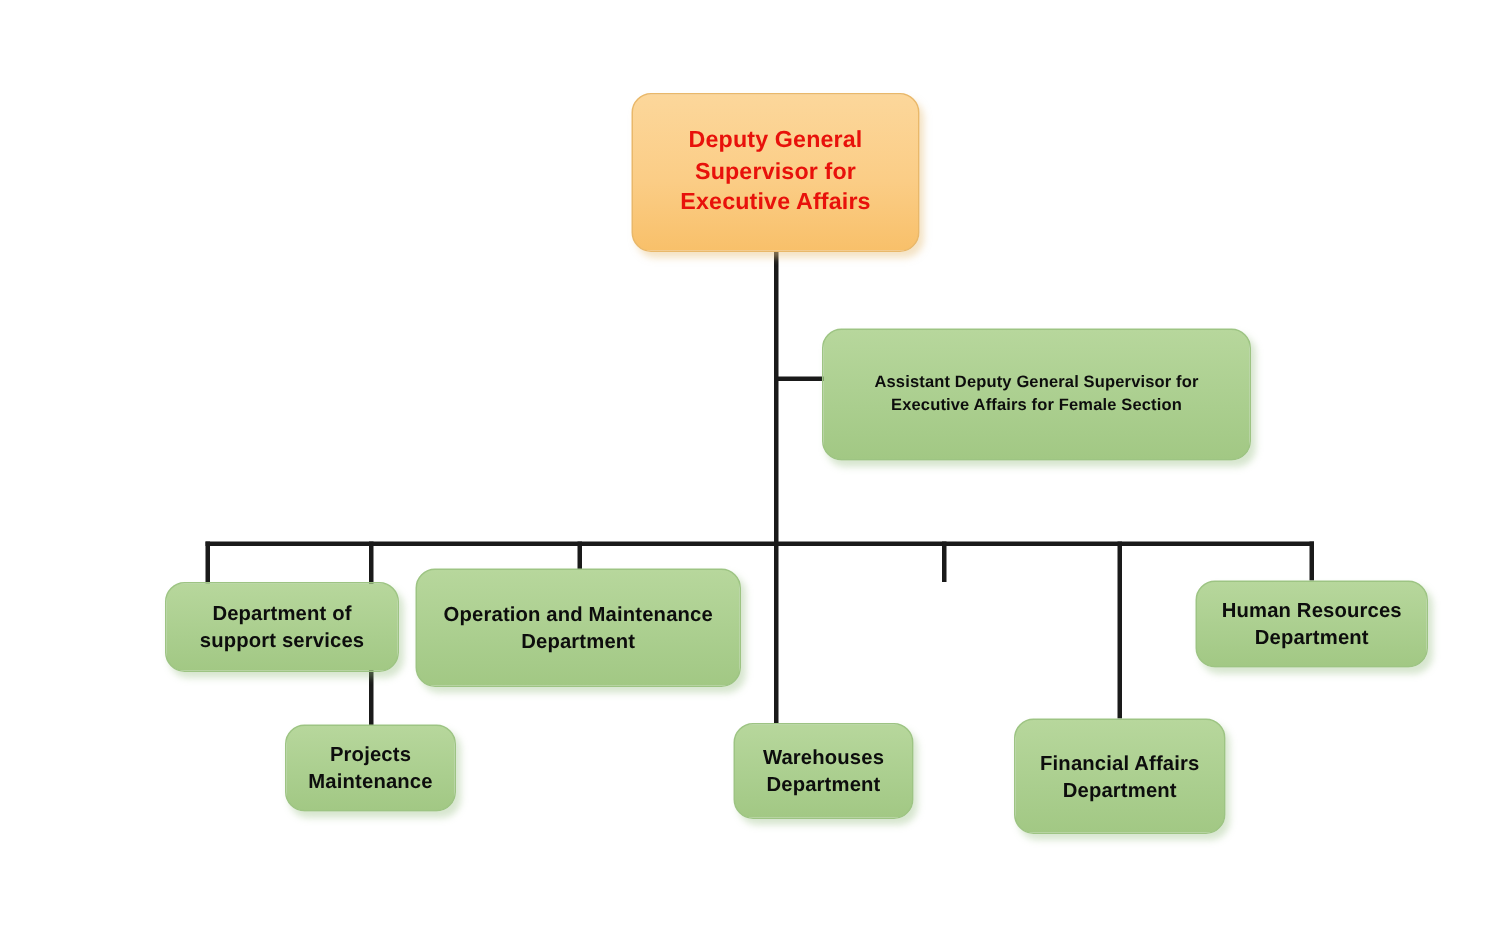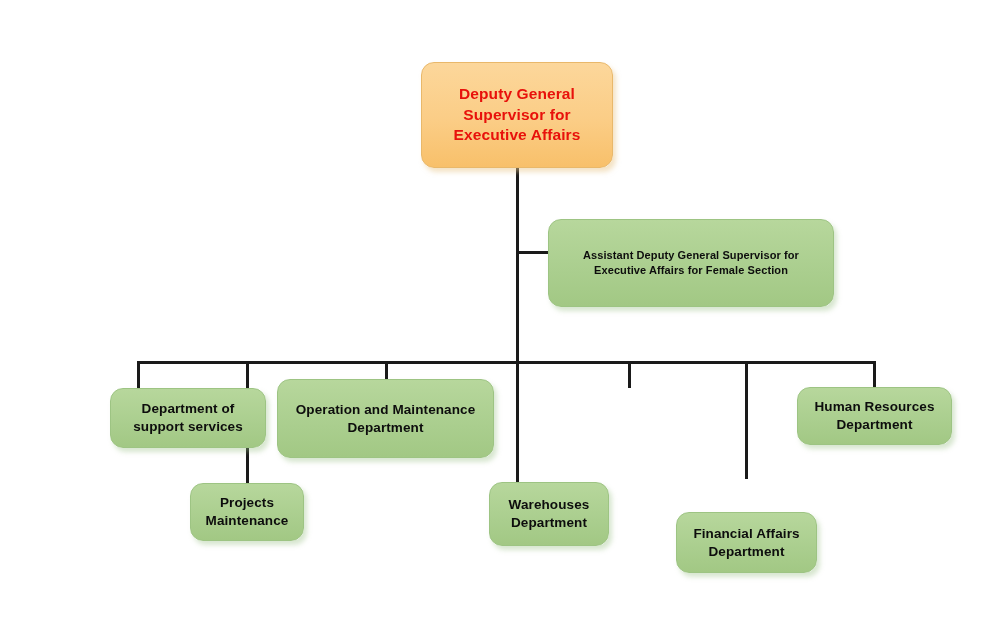--- a/index.html
+++ b/index.html
@@ -99,21 +99,21 @@
 
   <div class="node dept" style="left:277px; top:379px; width:217px; height:79px;">
     <span>Operation and Maintenance Department</span>
   </div>
 
   <div class="node dept" style="left:457px; top:482px; width:120px; height:64px;margin-left:32px;">
     <span>Warehouses Department</span>
   </div>
 
 
-  <div class="node dept" style="left:676px; top:479px; width:141px; height:61px;margin-top:33px;">
+  <div class="node dept" style="left:676px; top:479px; width:141px; height:77px;">
     <span>Financial Affairs Department</span>
   </div>
 
   <div class="node dept" style="left:797px; top:387px; width:155px; height:58px;">
     <span>Human Resources Department</span>
   </div>
 
 </div>
 
 </body></html>

